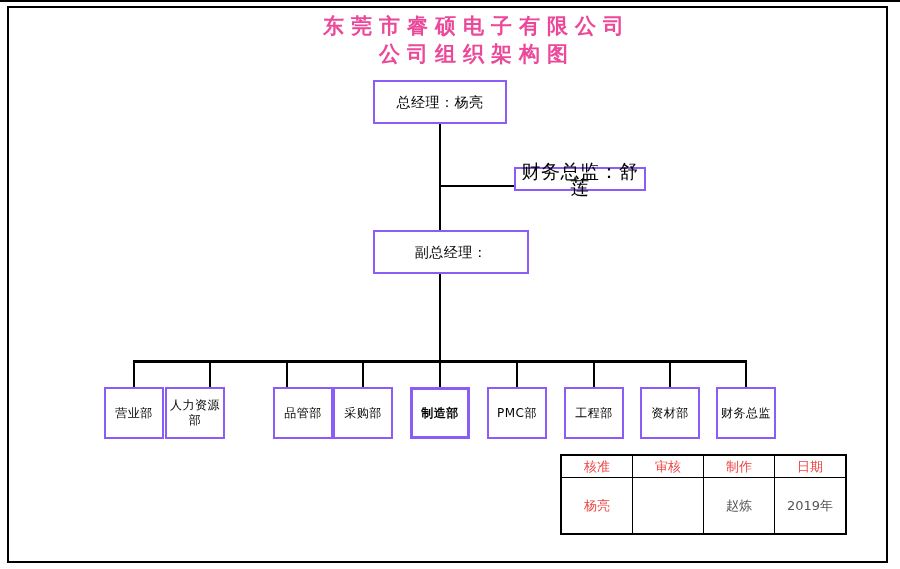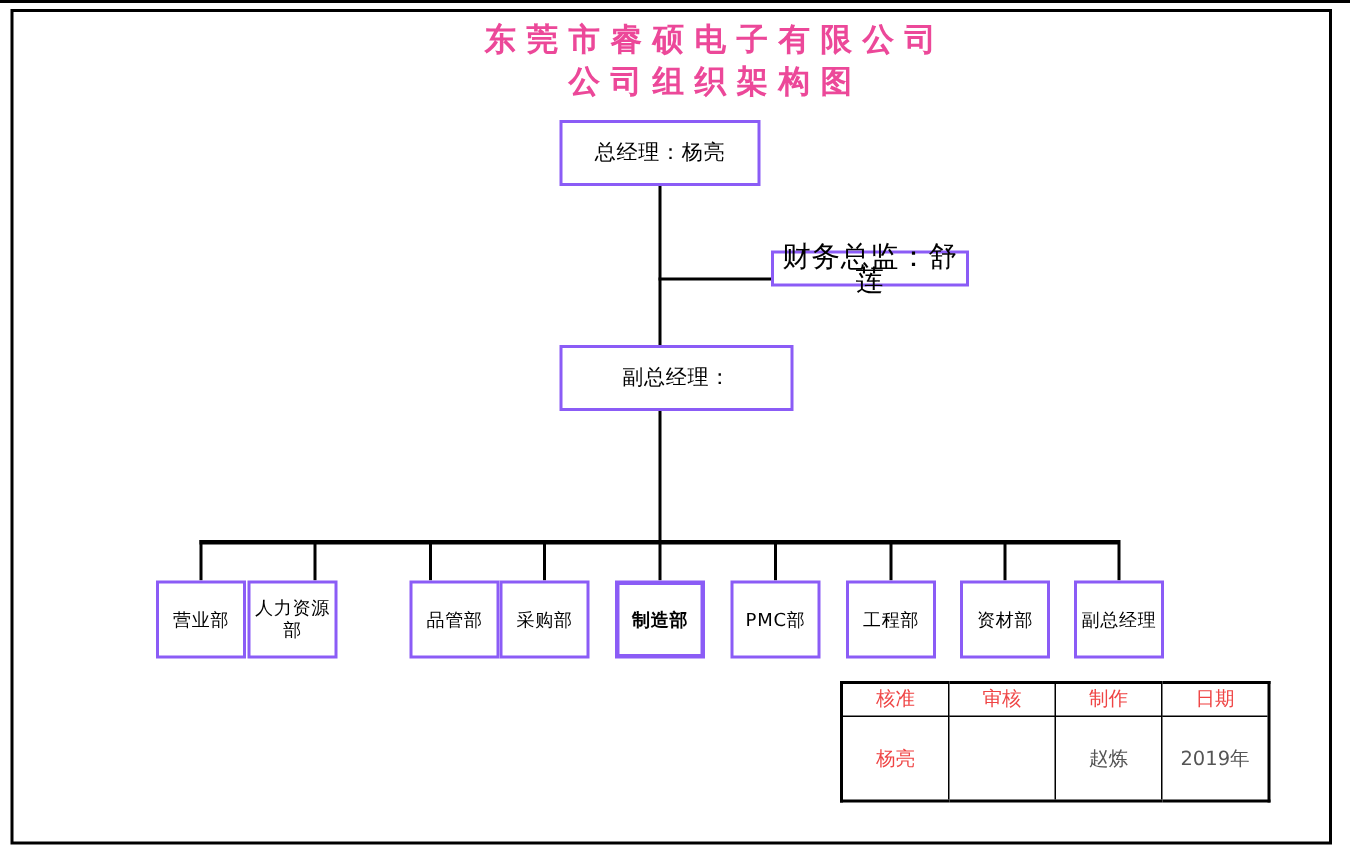--- a/index.html
+++ b/index.html
@@ -203,21 +203,21 @@
     <div class="node node-vgm">副总经理：</div>
 
     <div class="node node-dept" style="left:95px;">营业部</div>
     <div class="node node-dept" style="left:156px;">人力资源部</div>
     <div class="node node-dept" style="left:236px;margin-left:28px;">品管部</div>
     <div class="node node-dept" style="left:324px;">采购部</div>
     <div class="node node-dept thick" style="left:401px;">制造部</div>
     <div class="node node-dept" style="left:478px;text-align:center;">PMC部</div>
     <div class="node node-dept" style="left:555px;text-align:center;">工程部</div>
     <div class="node node-dept" style="left:631px;">资材部</div>
-    <div class="node node-dept" style="left:707px;">副总经理</div>
+    <div class="node node-dept" style="left:707px;">财务总监</div>
 
     <table class="signoff">
       <tbody>
           <tr class="head">
         <td>核准</td>
         <td>审核</td>
         <td>制作</td>
         <td>日期</td>
       </tr>
       <tr class="body">

